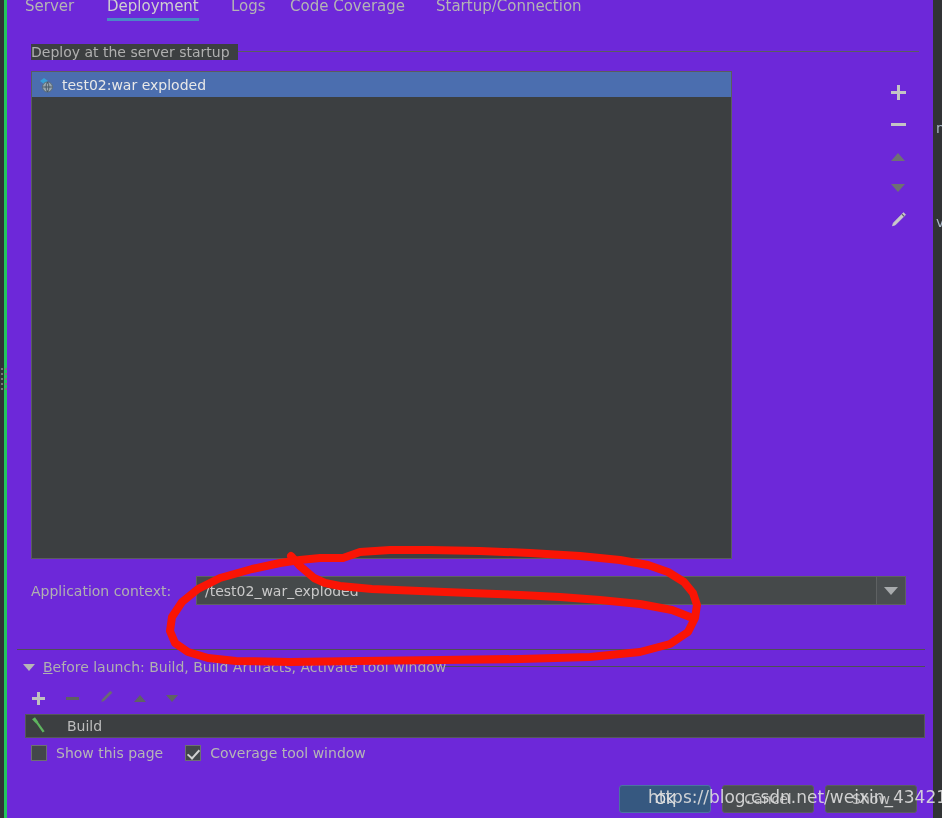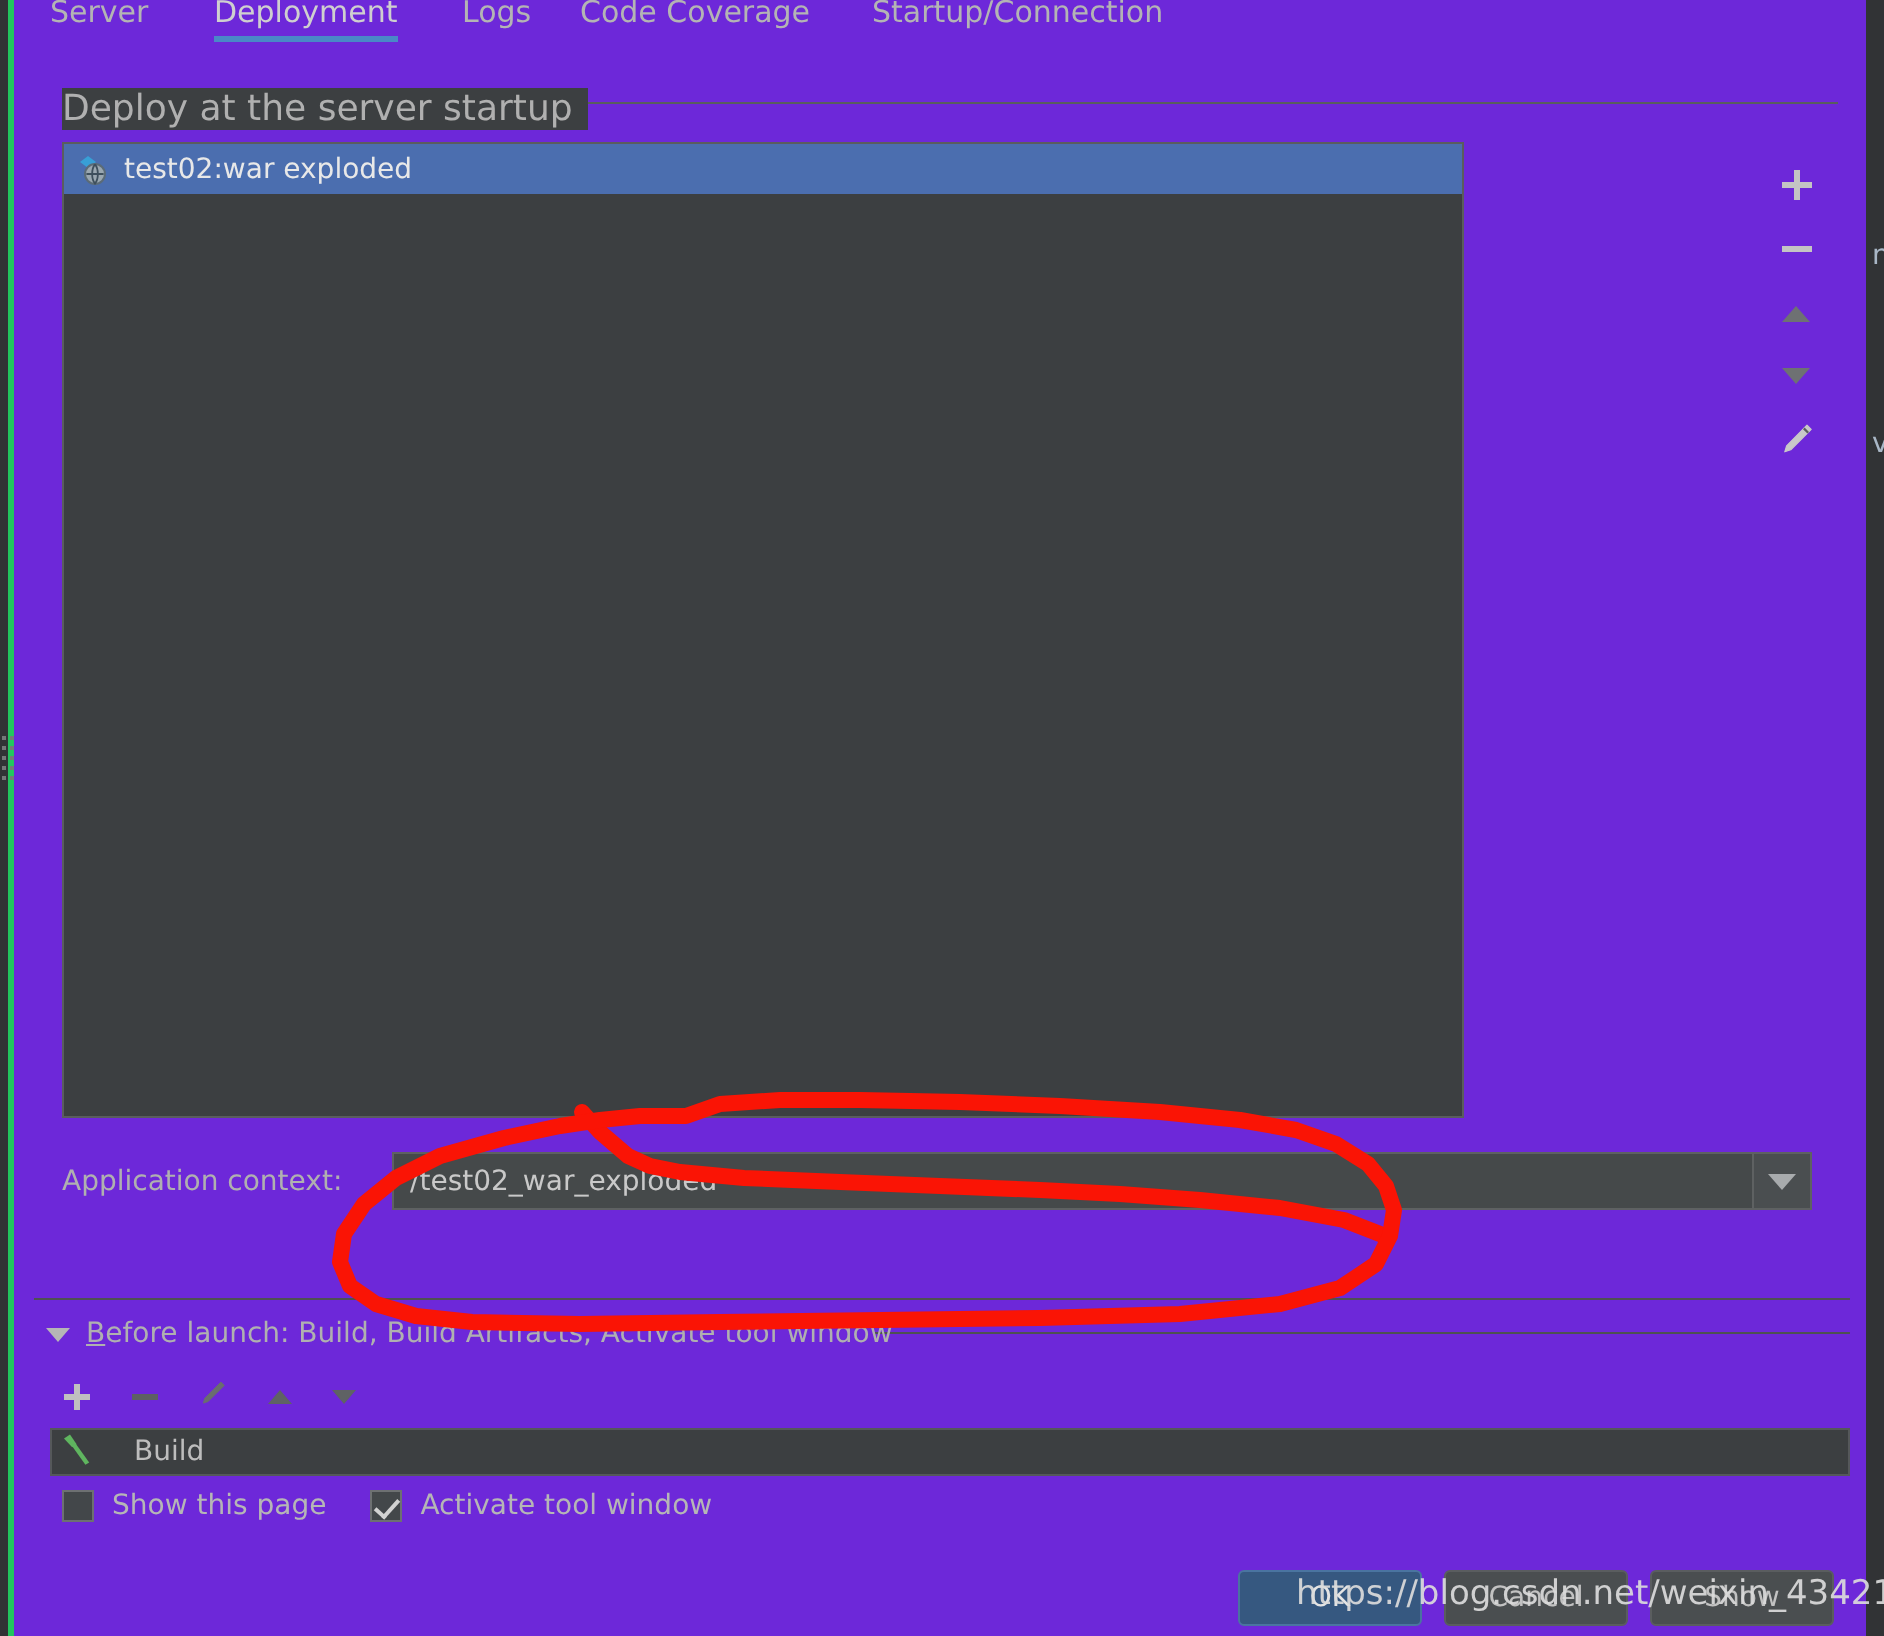--- a/index.html
+++ b/index.html
@@ -67,21 +67,21 @@
     bottom: -3px;
     height: 3px;
     background: #4a88c7;
   }
 
   
   #deploy-group-label {
     position: absolute;
     left: 24px;
     top: 44px;
-    font-size: 18px;
+    font-size: 14px;
     color: #b0b0b0;
     background: #3c3f41;
     padding-right: 8px;
     z-index: 2;
     white-space: nowrap;
   }
   #deploy-group-line {
     position: absolute;
     left: 24px;
     right: 14px;
@@ -517,21 +517,21 @@
     <span class="task-label">Build</span>
   </div>
 
   <div id="checkbox-row">
     <div class="cb-item">
       <span class="cb-box"></span>
       <span class="cb-label">Show this page</span>
     </div>
     <div class="cb-item">
       <span class="cb-box checked"></span>
-      <span class="cb-label">Activate tool window</span>
+      <span class="cb-label">Coverage tool window</span>
     </div>
   </div>
 
   <div id="footer-buttons">
     <div class="dlg-btn primary">
       <span>OK</span>
     </div>
     <div class="dlg-btn">
       <span>Cancel</span>
     </div>

